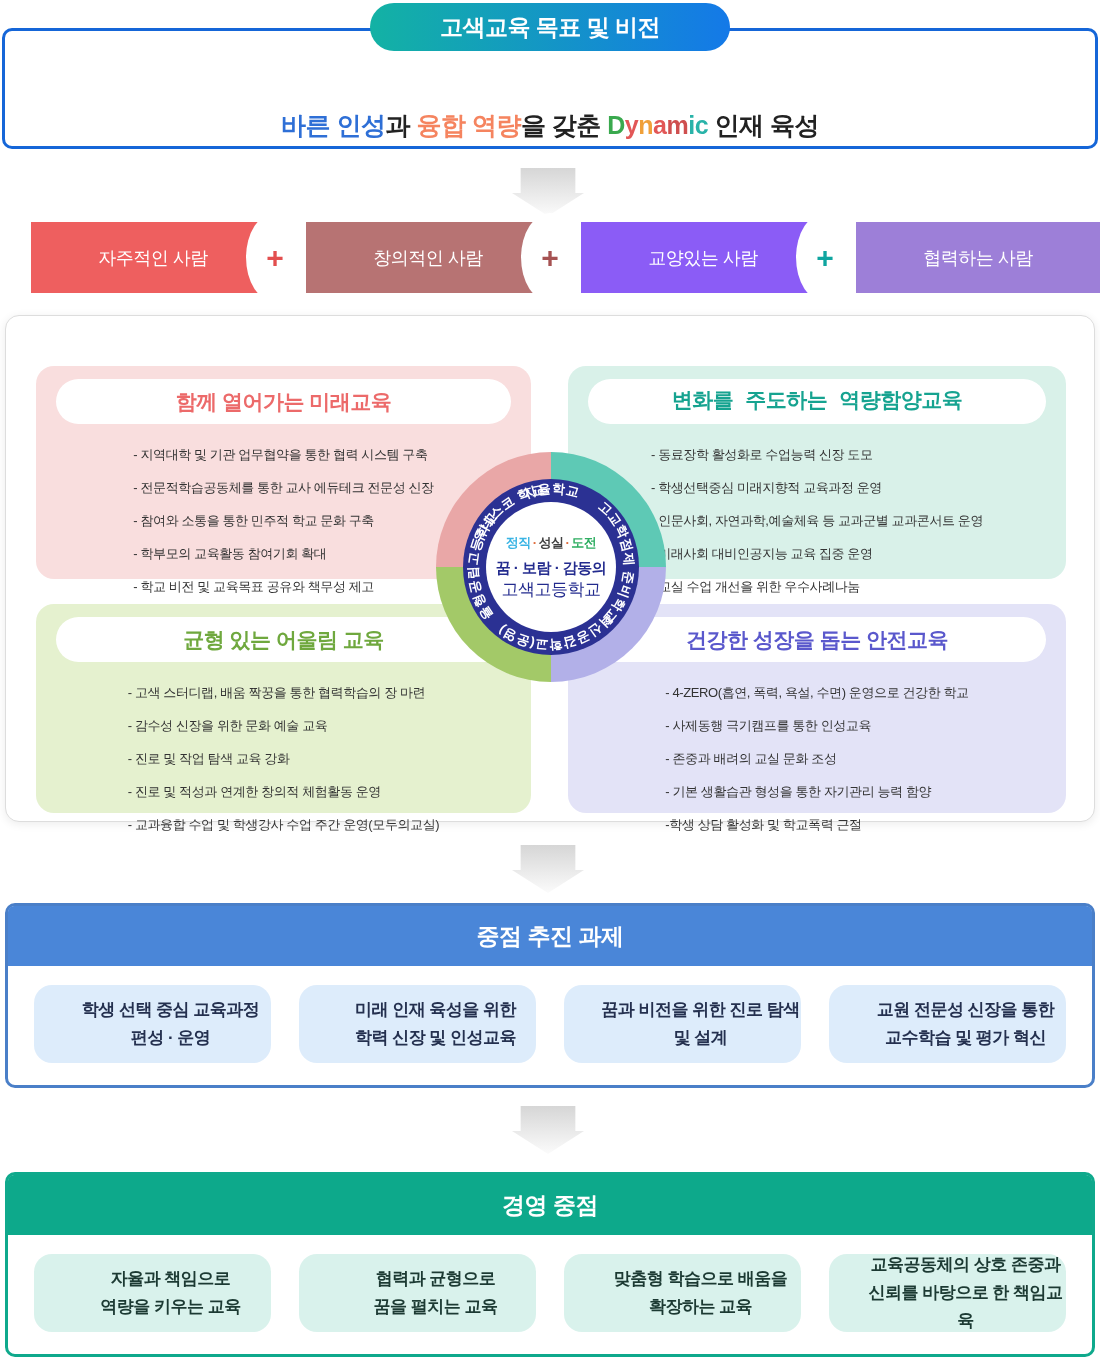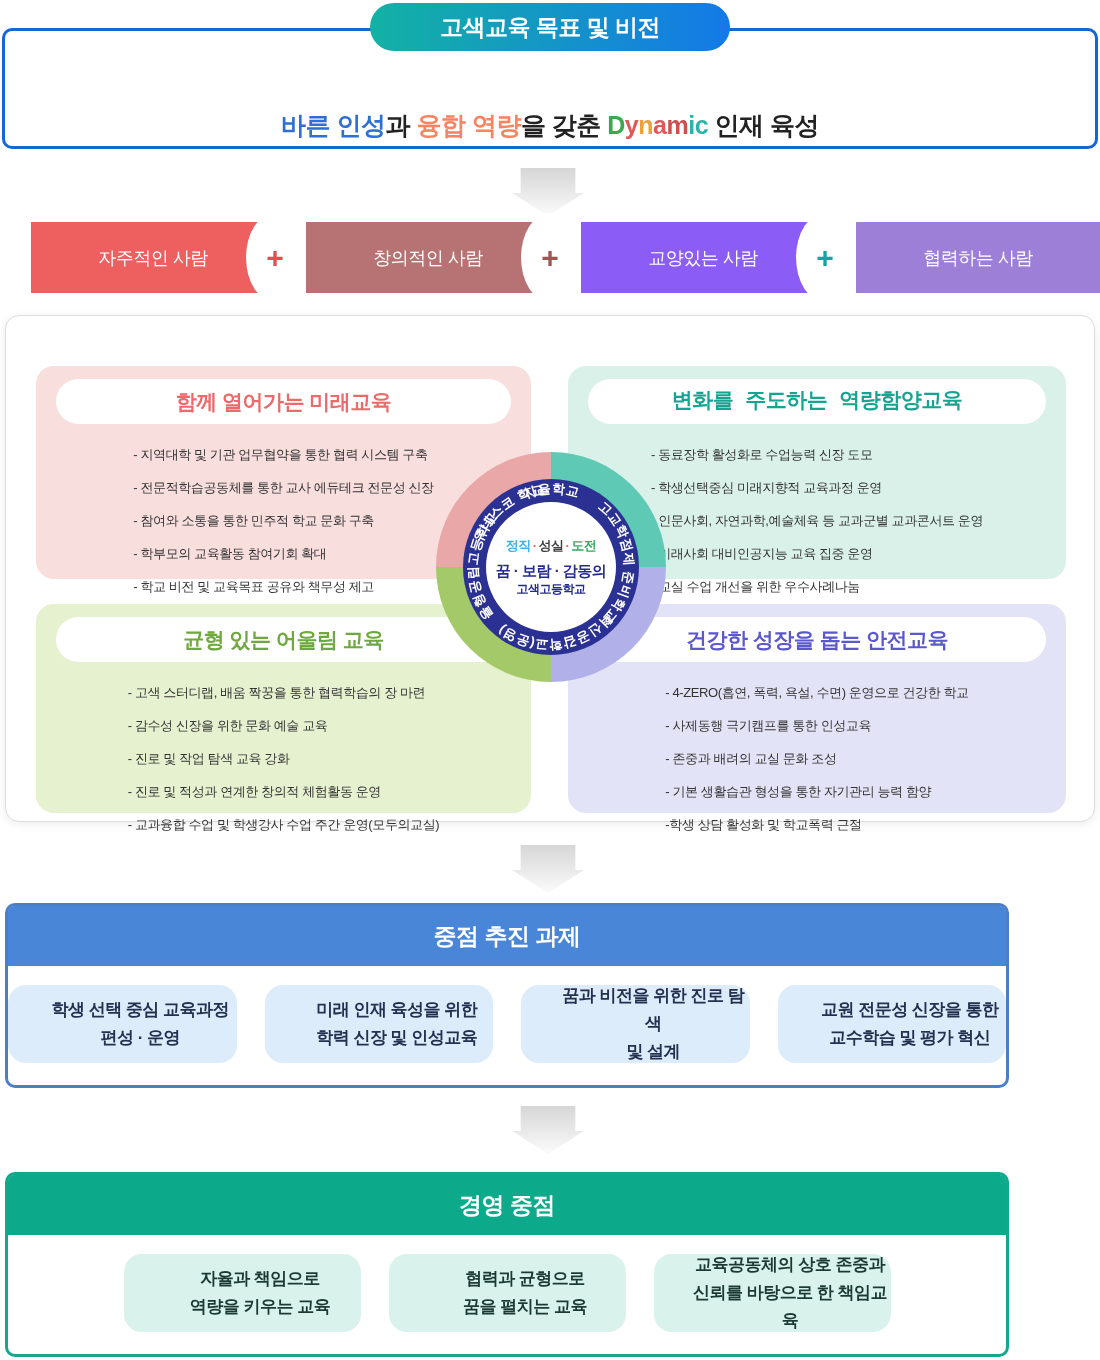--- a/index.html
+++ b/index.html
@@ -84,24 +84,24 @@
   .ring-center {
     position:absolute; left:50px; top:50px; width:130px; height:130px; border-radius:50%; background:#fff;
     display:flex; flex-direction:column; align-items:center; justify-content:center; text-align:center;
   }
   .ring-svg { position:absolute; left:0; top:0; }
   .ring-svg text { fill:#fff; font-size:13px; font-weight:bold; font-family:"Liberation Sans","DejaVu Sans",sans-serif; letter-spacing:0.5px; }
   .values-line { font-size:13px; font-weight:bold; letter-spacing:-0.5px; white-space:nowrap; }
   .val-honest { color:#3ab4e4; } .val-sincere { color:#404040; } .val-challenge { color:#2fae62; }
   .val-dot { color:#e06c3c; padding:0 2px; }
   .slogan1 { margin-top:7px; font-size:15px; font-weight:bold; color:#232b8e; letter-spacing:-0.5px; white-space:nowrap; }
-  .slogan2 { font-size:12px; font-weight:bold; color:#232b8e; letter-spacing:-0.5px; }
-
-  
-  .section { position:absolute; left:5px; width:1004px; height:185px; background:#fff; border-radius:10px; }
+  .slogan2 { font-size:17px; font-weight:normal; color:#232b8e; letter-spacing:-0.5px; }
+
+  
+  .section { position:absolute; left:5px; width:1090px; height:185px; background:#fff; border-radius:10px; }
   #focus { top:903px; border:3px solid #4a7fc8; }
   #mgmt  { top:1172px; border:3px solid #0fa98c; }
   .section-header {
     height:60px; display:flex; align-items:center; justify-content:center;
     color:#fff; font-size:23px; font-weight:bold; border-radius:6px 6px 0 0; letter-spacing:-0.5px;
   }
   #focus .section-header { background:#4a86d8; }
   #mgmt  .section-header { background:#0da98b; }
   .cards-row { display:flex; justify-content:center; gap:28px; margin-top:19px; }
   .info-card {
@@ -244,19 +244,23 @@
     <div class="cards-row">
       <div class="info-card">
         <span>자율과 책임으로</span>
         <span>역량을 키우는 교육</span>
       </div>
       <div class="info-card">
         <span>협력과 균형으로</span>
         <span>꿈을 펼치는 교육</span>
       </div>
       <div class="info-card">
+        <span>맞춤형 학습으로 배움을</span>
+        <span>확장하는 교육</span>
+      </div>
+      <div class="info-card">
         <span>교육공동체의 상호 존중과</span>
         <span>신뢰를 바탕으로 한 책임교육</span>
       </div>
     </div>
   </div>
 
 </div>
 
 </body></html>

